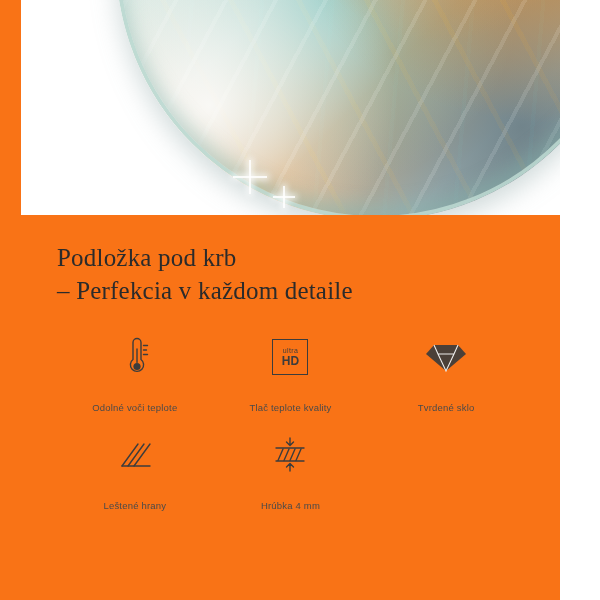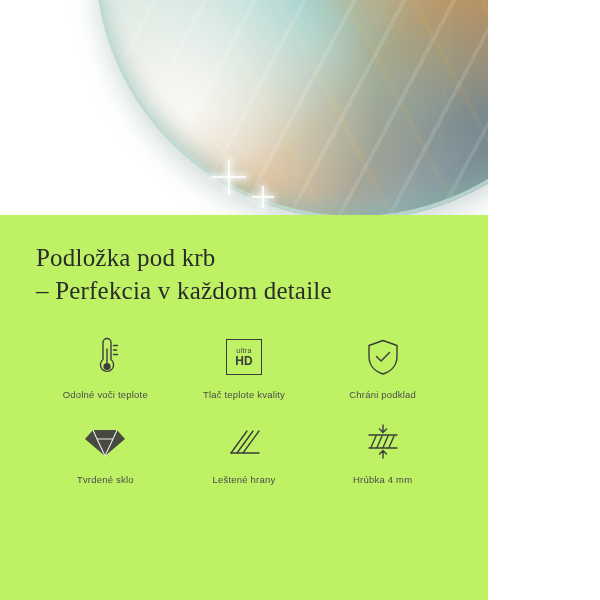--- a/index.html
+++ b/index.html
@@ -8,24 +8,25 @@
   }
   body {
     width: 600px;
     height: 600px;
     background: #ffffff;
     font-family: "Liberation Sans", sans-serif;
     overflow: hidden;
   }
   .page {
     position: relative;
-    width: 488px;
+    width: 539px;
     height: 600px;
-    background: #bef264;
-    overflow: hidden;
+    background: #f97316;
+    overflow: hidden;
+    padding-left: 21px;
   }
 
   
   .hero {
     position: relative;
     width: 600px;
     height: 215px;
     overflow: hidden;
     background: #ffffff;
   }
@@ -129,21 +130,21 @@
     justify-content: space-between;
   }
   .feature-icon {
     width: 52px;
     height: 48px;
     display: flex;
     align-items: center;
     justify-content: center;
   }
   .feature-label {
-    margin-top: 8px;
+    margin-top: 21px;
     font-size: 9.5px;
     color: #4a4a4a;
     text-align: center;
     letter-spacing: 0.2px;
   }
   svg { display: block; }
   .stroke {
     fill: none;
     stroke: #3c3c3c;
     stroke-width: 1.4;
@@ -213,29 +214,20 @@
       <div class="feature">
         <div class="feature-icon">
           <div class="ultrahd-box">
             <span class="ultrahd-top">ultra</span>
             <span class="ultrahd-bottom">HD</span>
           </div>
         </div>
         <div class="feature-label">Tlač teplote kvality</div>
       </div>
 
-      <div class="feature">
-        <div class="feature-icon">
-          <svg width="38" height="42" viewBox="0 0 38 42" aria-hidden="true">
-            <path class="stroke" d="M19 4.5 33 9.5v11c0 9-6.2 15-14 17.5C11.2 35.5 5 29.5 5 20.5v-11z"></path>
-            <path class="stroke" d="M12.5 20.5l4.6 4.6 8.4-8.6"></path>
-          </svg>
-        </div>
-        <div class="feature-label">Chráni podklad</div>
-      </div>
 
       <div class="feature">
         <div class="feature-icon">
           <svg width="42" height="38" viewBox="0 0 42 38" aria-hidden="true">
             <path class="fill-dark" d="M9 7h24l8 9-20 17L1 16z" opacity="0.92"></path>
             <path d="M9 7l4 9h16l4-9M13 16l8 17 8-17" fill="none" stroke="#ffffff" stroke-width="1.1" opacity="0.9"></path>
           </svg>
         </div>
         <div class="feature-label">Tvrdené sklo</div>
       </div>

